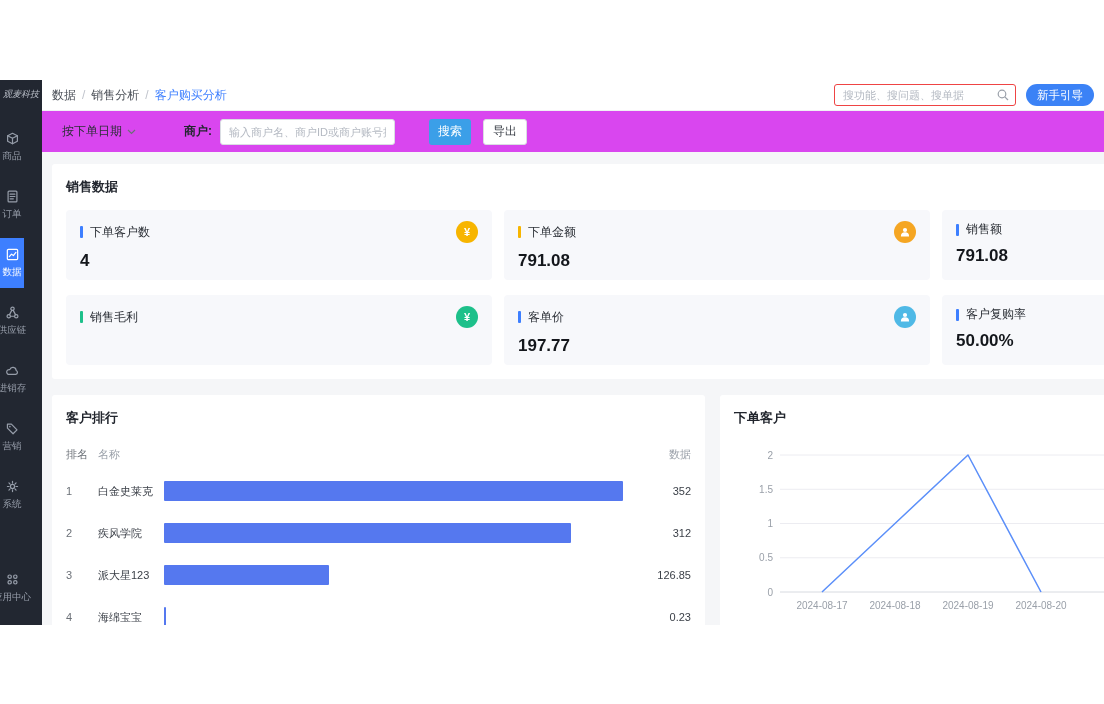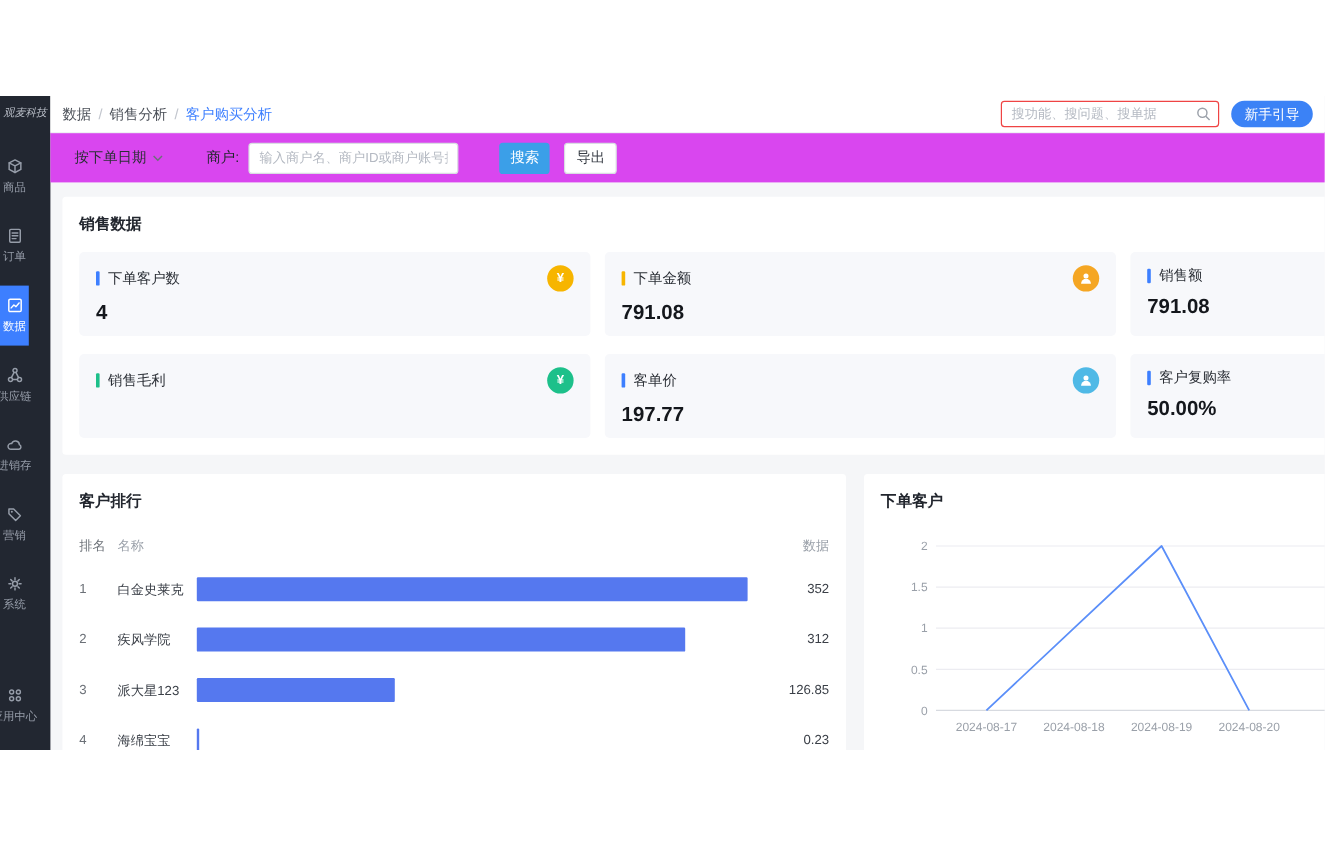--- a/index.html
+++ b/index.html
@@ -24,21 +24,21 @@
 .topbar-right{margin-left:auto;display:flex;align-items:center;gap:10px}
 .search-box{position:relative;width:182px}
 .search-box input{width:100%;height:22px;border:1px solid #ef4444;border-radius:3px;font-size:11px;padding:0 24px 0 8px;color:#555;outline:none;background:#fff}
 .search-box input::placeholder{color:#b4b9c2}
 .search-ico{position:absolute;right:6px;top:4px;width:14px;height:14px;cursor:pointer}
 .guide-btn{background:#3b82f6;color:#fff;font-size:11.5px;border:none;border-radius:11px;height:22px;padding:0 11px;cursor:pointer;white-space:nowrap}
 
 .filterbar{height:42px;background:#d946ef;display:flex;align-items:center;padding:0 10px;border-top:1px solid #f0f1f4;flex-shrink:0}
 .date-type{display:flex;align-items:center;gap:5px;font-size:12px;color:#2b2f36;margin-left:10px;cursor:pointer}
 .date-input{display:flex;align-items:center;justify-content:space-between;width:196px;height:26px;border:1px solid #dadde3;border-radius:3px;margin-left:10px;padding:0 8px;font-size:12px;color:#3a3f47;background:#fff;cursor:pointer}
-.merchant-label{font-size:12px;color:#22262e;font-weight:400;margin-left:36px}
+.merchant-label{font-size:12px;color:#22262e;font-weight:700;margin-left:48px}
 .merchant-input{width:175px;height:26px;border:1px solid #dadde3;border-radius:3px;margin-left:8px;font-size:11px;padding:0 8px;outline:none}
 .merchant-input::placeholder{color:#b4b9c2}
 .btn-search{margin-left:34px;min-width:40px;height:26px;background:#3b9fe8;color:#fff;border:none;border-radius:3px;font-size:12px;cursor:pointer;padding:0 9px}
 .btn-export{margin-left:12px;min-width:40px;height:26px;background:#fff;color:#3a3f47;border:1px solid #dadde3;border-radius:3px;font-size:12px;cursor:pointer;padding:0 9px}
 
 .content{flex:1;padding:12px 0 0 10px;overflow:hidden}
 .card{background:#fff;border-radius:3px}
 .card-title{font-size:13px;font-weight:700;color:#22262e}
 .sales-card{width:1362px;padding:14px}
 .stats-grid{display:grid;grid-template-columns:repeat(3,426px);gap:15px 12px;margin-top:14px}

